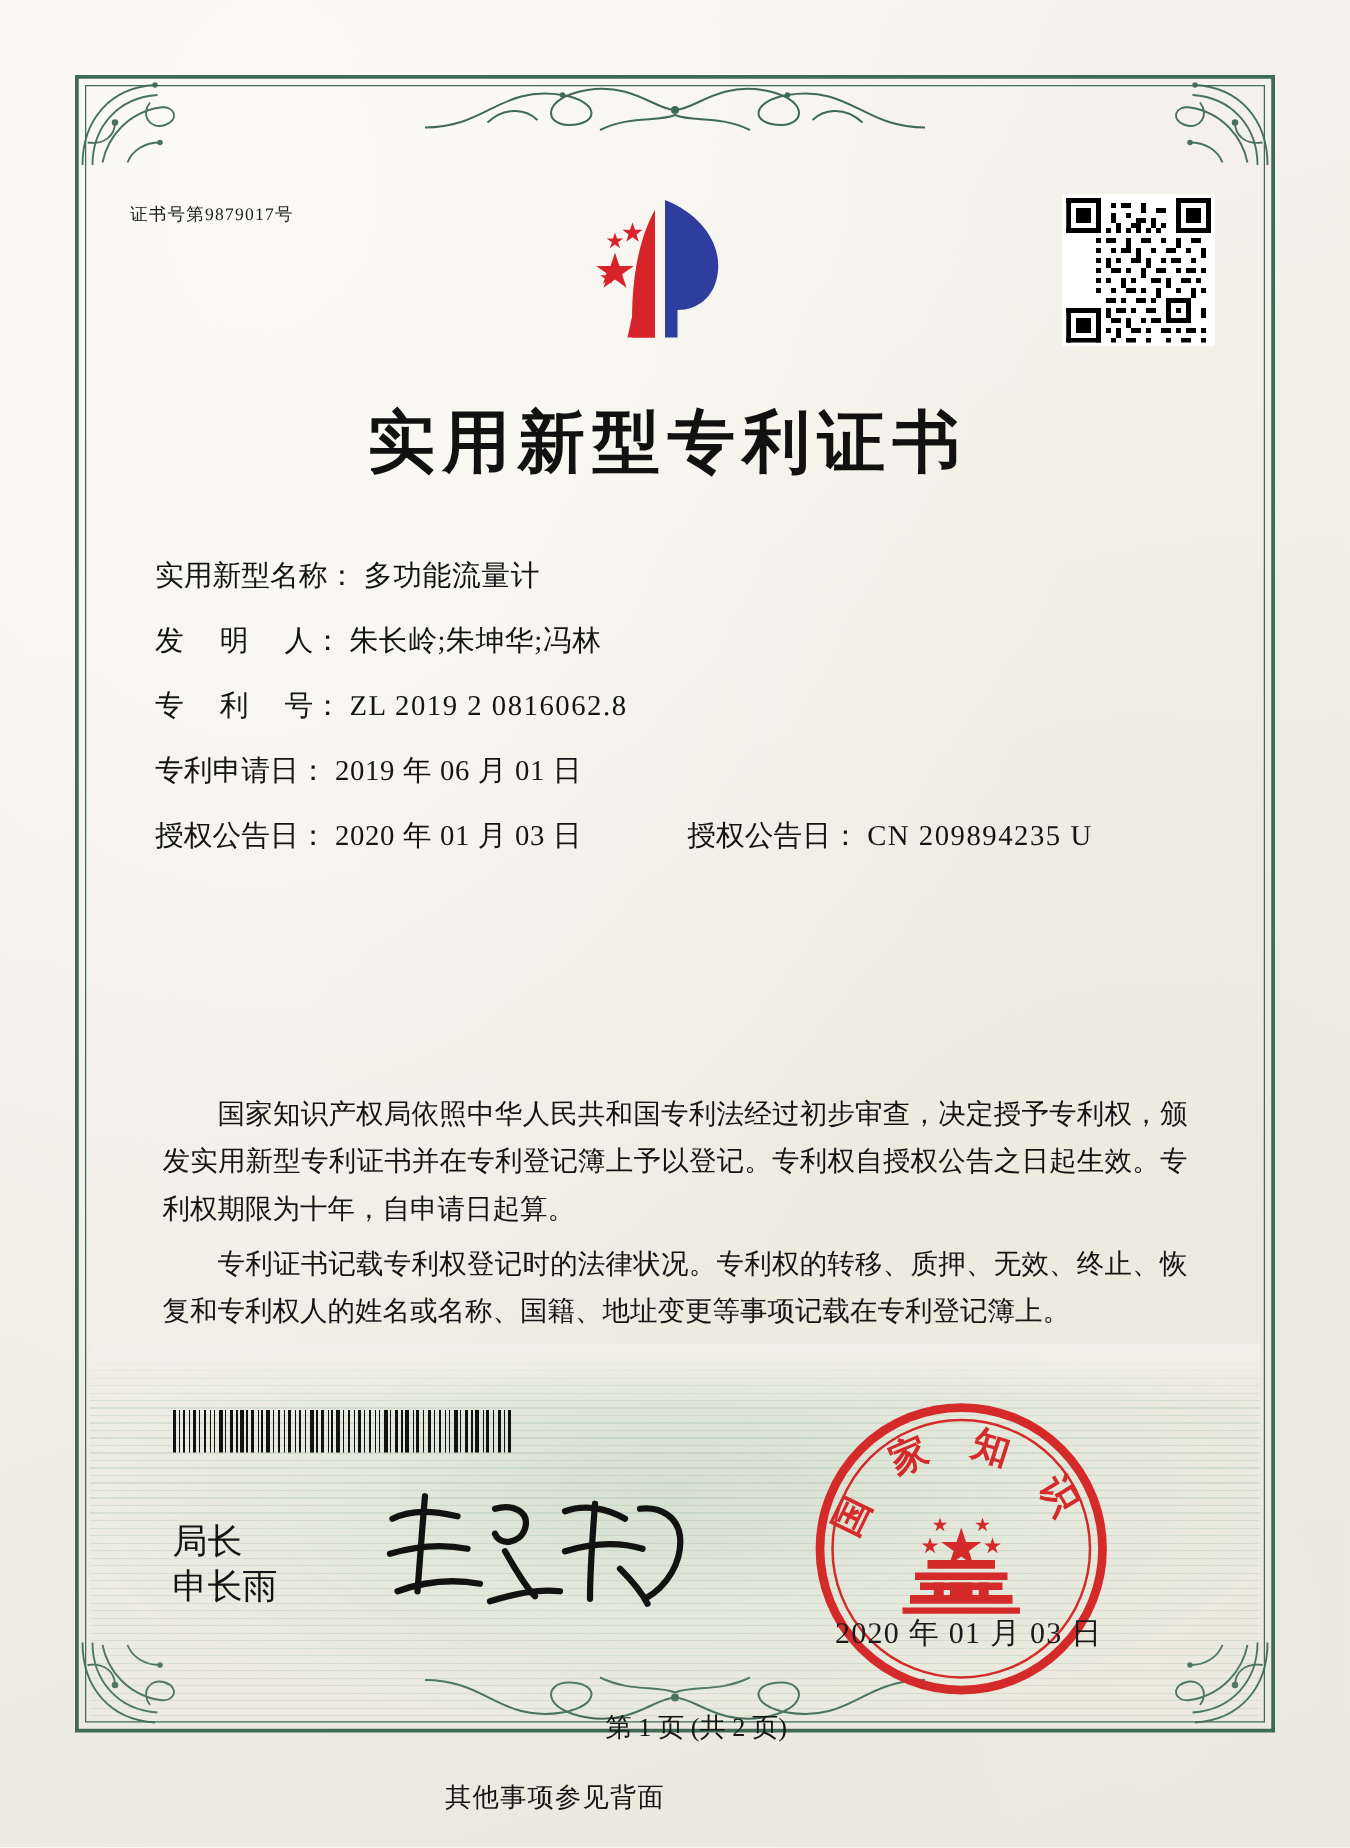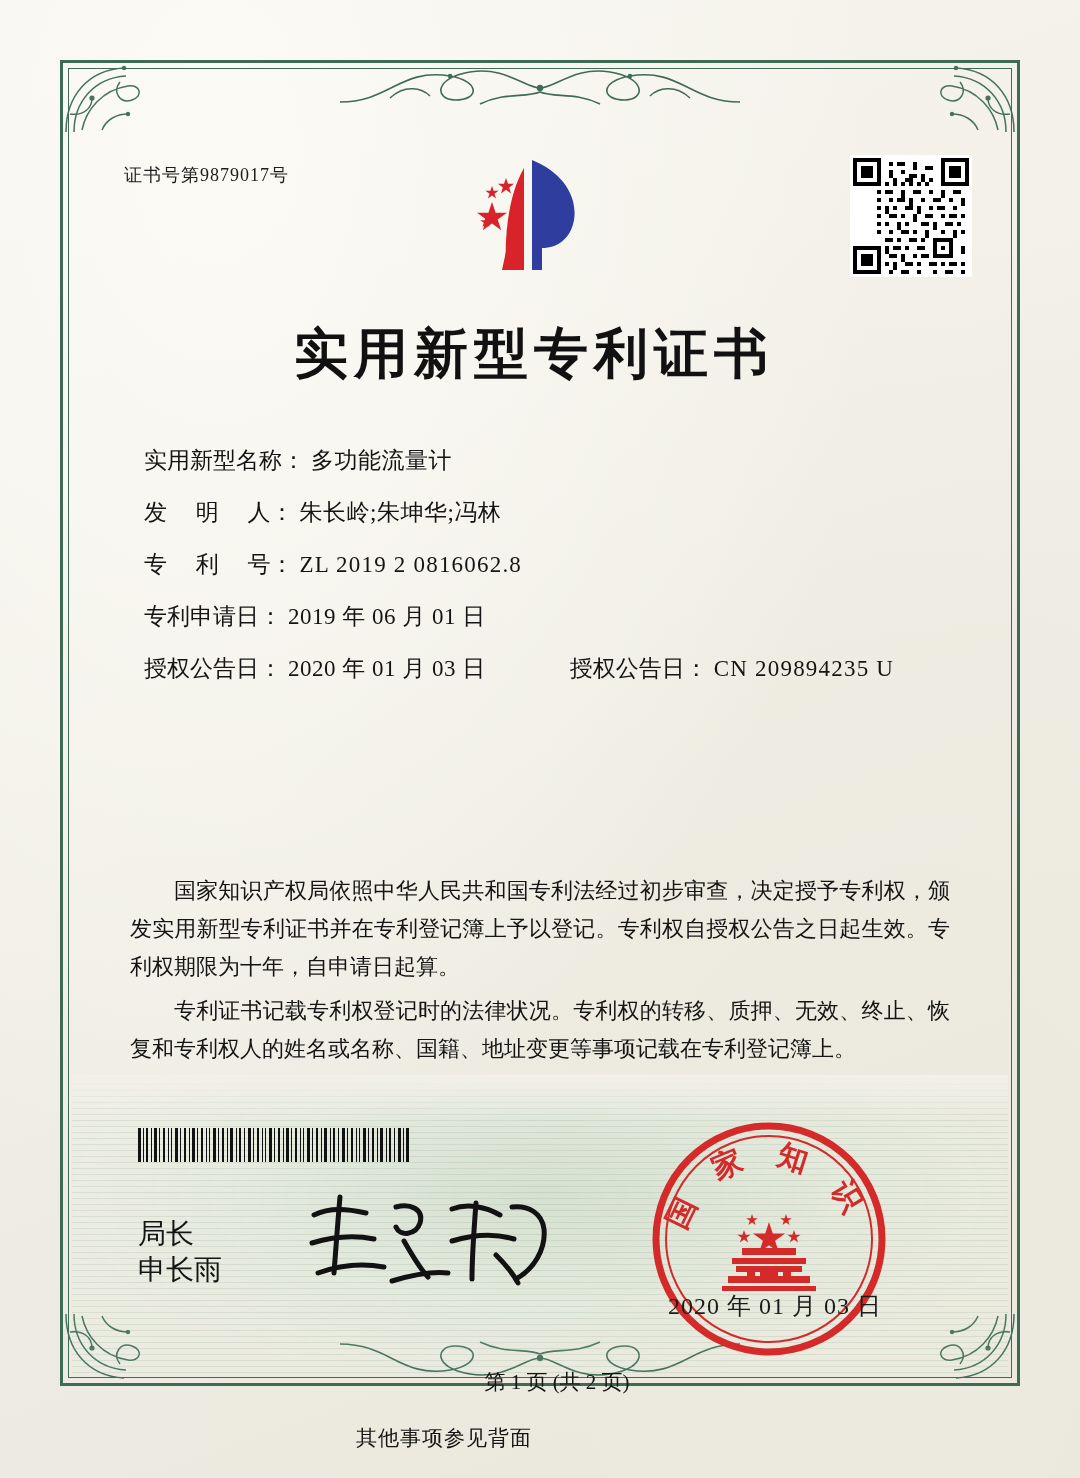--- a/index.html
+++ b/index.html
@@ -62,23 +62,23 @@
     bottom: 90px;
     left: 330px;
     width: 420px;
     height: 52px;
     transform: scaleY(-1);
   }
 
   
   .cert-no {
     position: absolute;
-    left: 124px;
+    left: 104px;
     top: 163px;
-    font-size: 18px;
+    font-size: 14px;
     letter-spacing: 1px;
     color: #1c1c1c;
     font-family: "Liberation Serif", "DejaVu Serif", serif;
   }
 
   .emblem {
     position: absolute;
     left: 462px;
     top: 150px;
     width: 150px;
@@ -107,21 +107,21 @@
     font-size: 54px;
     font-weight: bold;
     letter-spacing: 6px;
     color: #111111;
     font-family: "DejaVu Serif", "Liberation Serif", serif;
   }
 
   
   .fields {
     position: absolute;
-    left: 144px;
+    left: 124px;
     top: 446px;
     width: 820px;
     font-size: 23px;
     color: #141414;
   }
   .field-row {
     display: flex;
     align-items: baseline;
     margin-bottom: 22px;
     line-height: 30px;

